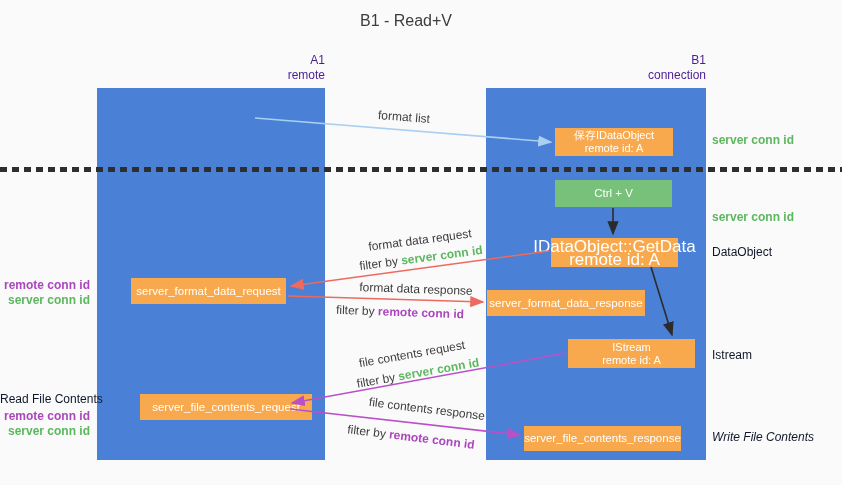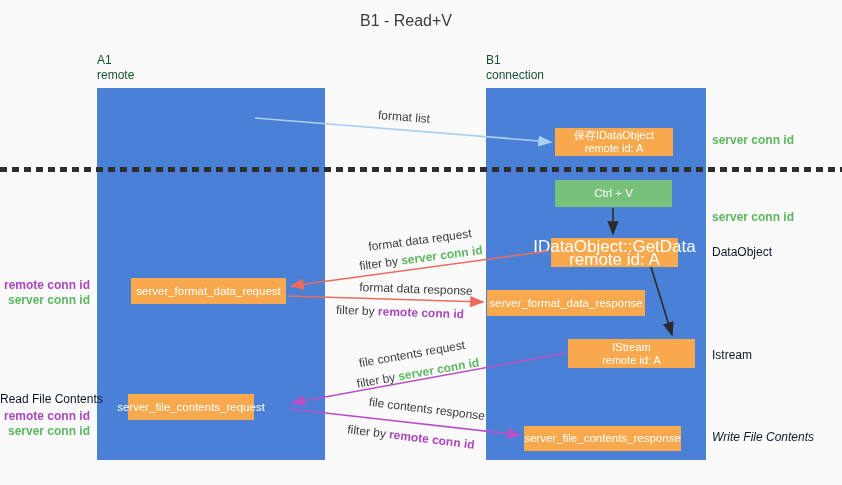--- a/index.html
+++ b/index.html
@@ -8,21 +8,21 @@
     font-family:"Liberation Sans", sans-serif; overflow:hidden;
   }
   .title {
     position:absolute; left:0; top:10px; width:812px; text-align:center;
     font-size:16px; line-height:21px; color:#3d3d3d;
   }
   .lane { position:absolute; background:#4a80d6; z-index:1; }
   .lane-left  { left:97px;  top:88px; width:228px; height:372px; }
   .lane-right { left:486px; top:88px; width:220px; height:372px; }
   .lane-header {
-    position:absolute; text-align:left; color:#14532d;
+    position:absolute; text-align:right; color:#4c1d95;
     font-size:12px; line-height:15px; z-index:2;
   }
   .lh-left  { left:97px;  top:53px; width:228px; }
   .lh-right { left:486px; top:53px; width:220px; }
   .divider {
     position:absolute; left:0; top:167px; width:842px; height:5px; z-index:3;
     background:repeating-linear-gradient(90deg,#2e2e2e 0 7px,transparent 7px 12px);
   }
   .node {
     position:absolute; z-index:4; color:#fff; display:flex; flex-direction:column;
@@ -86,21 +86,21 @@
 
   <div class="node orange" style="left:487px;top:290px;width:158px;height:26px;">
     <span>server_format_data_response</span>
   </div>
 
   <div class="node orange" style="left:568px;top:339px;width:127px;height:29px;font-size:11px;">
     <span>IStream</span>
     <span>remote id: A</span>
   </div>
 
-  <div class="node orange" style="left:128px;top:394px;width:126px;height:26px;">
+  <div class="node orange" style="left:140px;top:394px;width:172px;height:26px;">
     <span>server_file_contents_request</span>
   </div>
 
   <div class="node orange" style="left:524px;top:426px;width:157px;height:25px;">
     <span>server_file_contents_response</span>
   </div>
 
   <div class="slabel rightcol green-t" style="top:133px;">server conn id</div>
   <div class="slabel rightcol green-t" style="top:210px;">server conn id</div>
   <div class="slabel rightcol" style="top:245px;">DataObject</div>

